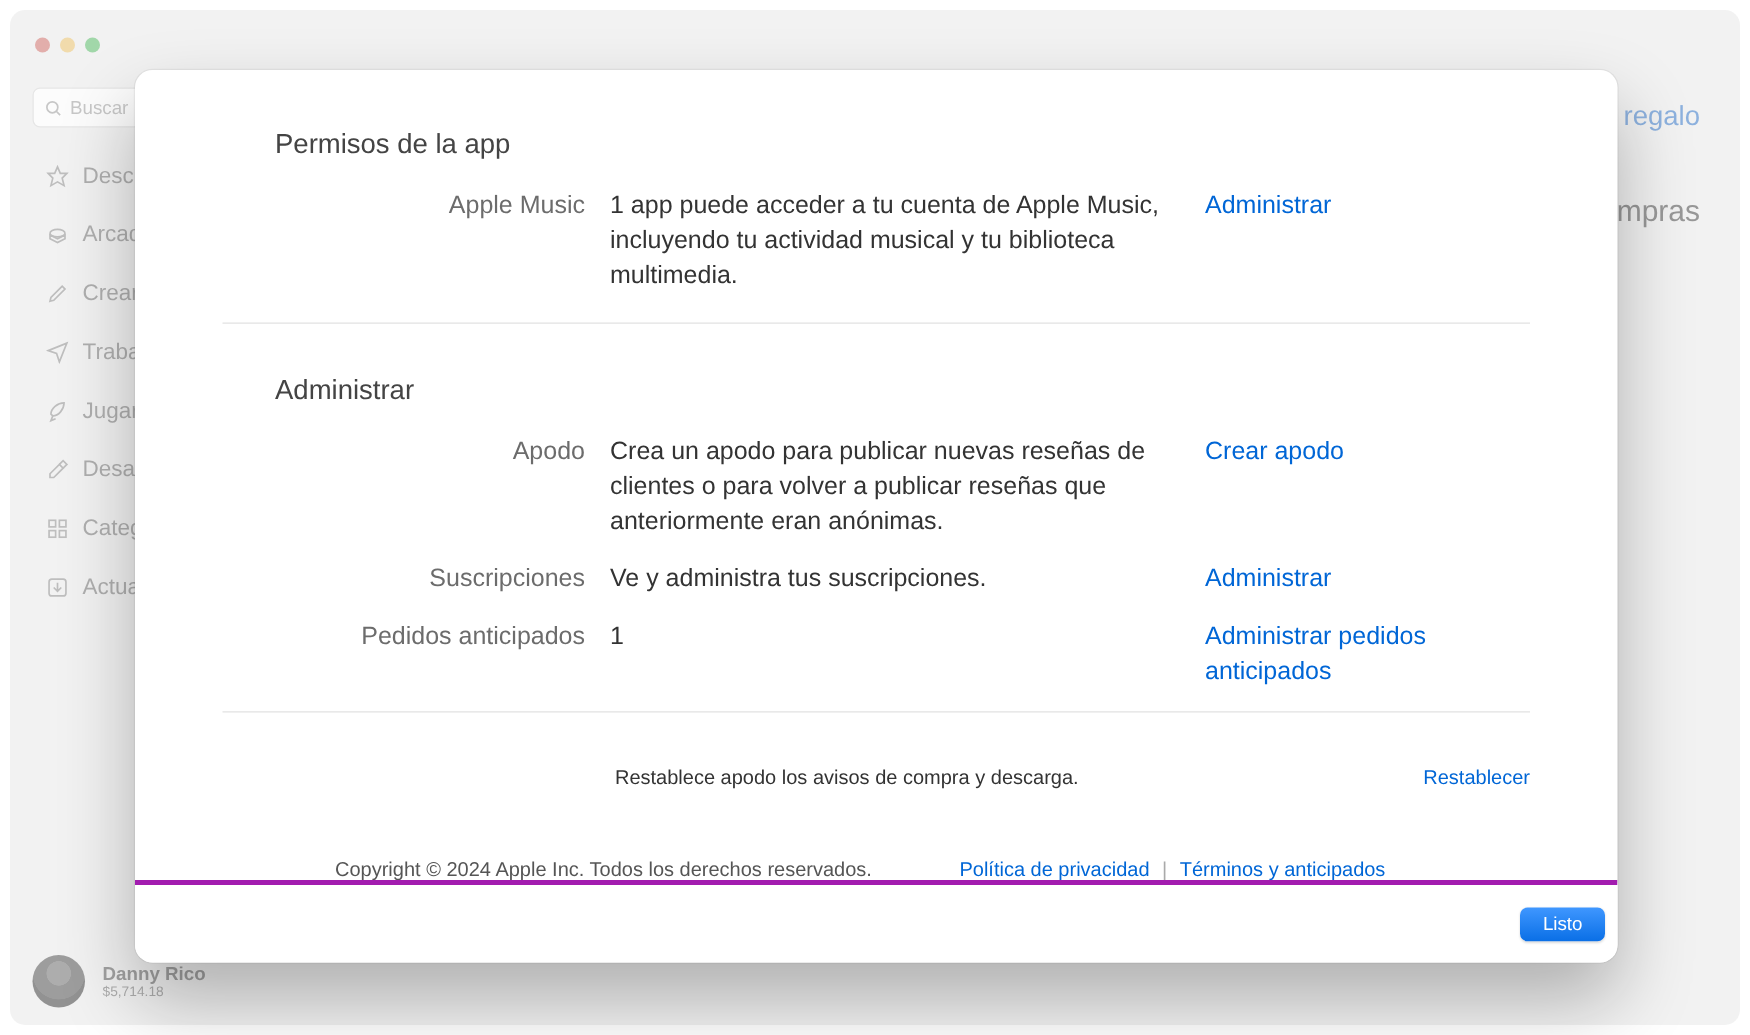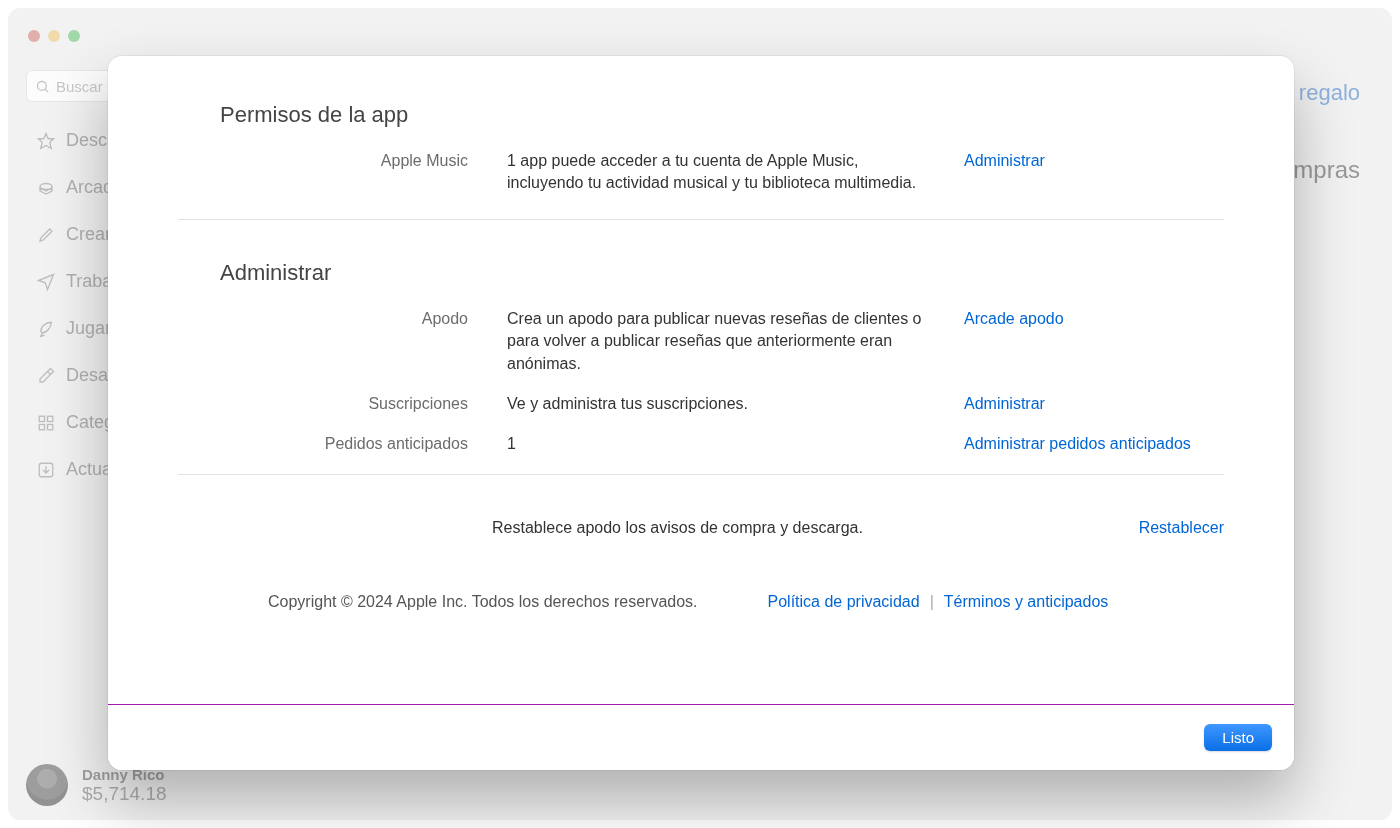--- a/index.html
+++ b/index.html
@@ -67,21 +67,21 @@
     position: absolute;
     bottom: 14px; left: 18px;
     display: flex; align-items: center; gap: 14px;
     color: #555;
   }
   .bg-user .avatar {
     width: 42px; height: 42px; border-radius: 50%;
     background: radial-gradient(circle at 50% 35%, #6b6b6b 28%, #4e4e4e 29%, #4e4e4e 60%, #3a3a3a 61%);
   }
   .bg-user .name { font-weight:600; font-size:15px; }
-  .bg-user .bal { font-size:19px; color:#6b6b6b; }
+  .bg-user .bal { font-size:11px; color:#6b6b6b; }
 
   .bg-right-top {
     position: absolute;
     top: 72px; right: 32px;
     color: #0a78ff;
     font-size: 22px;
   }
   .bg-right-mid {
     position: absolute;
     top: 148px; right: 32px;
@@ -112,22 +112,22 @@
     font-size: 22px;
     font-weight: 400;
     color: #444;
     margin-bottom: 22px;
     margin-left: 42px;
   }
 
   .row {
     display: grid;
     grid-template-columns: 290px 1fr 260px;
-    column-gap: 39px;
-    font-size: 16px;
+    column-gap: 20px;
+    font-size: 20px;
     line-height: 1.4;
     margin-bottom: 18px;
   }
   .row .label { text-align: right; color: #6c6c6c; }
   .row .desc { color: #333; }
   .row .action { color: #0066d6; cursor: pointer; }
 
   .divider {
     border: none; border-top: 1px solid #e2e2e2;
     margin: 24px 0 40px 0;
@@ -151,23 +151,23 @@
     color: #555;
     gap: 10px;
     padding-left: 90px;
   }
   .footer .copy { margin-right: 60px; }
   .footer a { color: #0066d6; text-decoration: none; cursor:pointer; }
   .footer .sep { color: #aaa; }
 
   .modal-footer {
     height: 66px;
-    border-top: 1px solid #a21caf;
+    border-top: 4px solid #a21caf;
     display: flex; align-items: center; justify-content: flex-end;
-    padding: 0 22px;
+    padding: 0 10px;
     background: #fff;
     border-bottom-left-radius: 14px;
     border-bottom-right-radius: 14px;
   }
   .done-btn {
     background: linear-gradient(#3f97ff, #0a6fe6);
     color: #fff;
     border: none;
     border-radius: 6px;
     font-size: 15px;
@@ -293,21 +293,21 @@
       <div class="action">Administrar</div>
     </div>
 
     <hr class="divider">
 
     <div class="section-title">Administrar</div>
 
     <div class="row">
       <div class="label">Apodo</div>
       <div class="desc">Crea un apodo para publicar nuevas reseñas de clientes o para volver a publicar reseñas que anteriormente eran anónimas.</div>
-      <div class="action">Arcade apodo</div>
+      <div class="action">Crear apodo</div>
     </div>
 
     <div class="row">
       <div class="label">Suscripciones</div>
       <div class="desc">Ve y administra tus suscripciones.</div>
       <div class="action">Administrar</div>
     </div>
 
     <div class="row">
       <div class="label">Pedidos anticipados</div>

